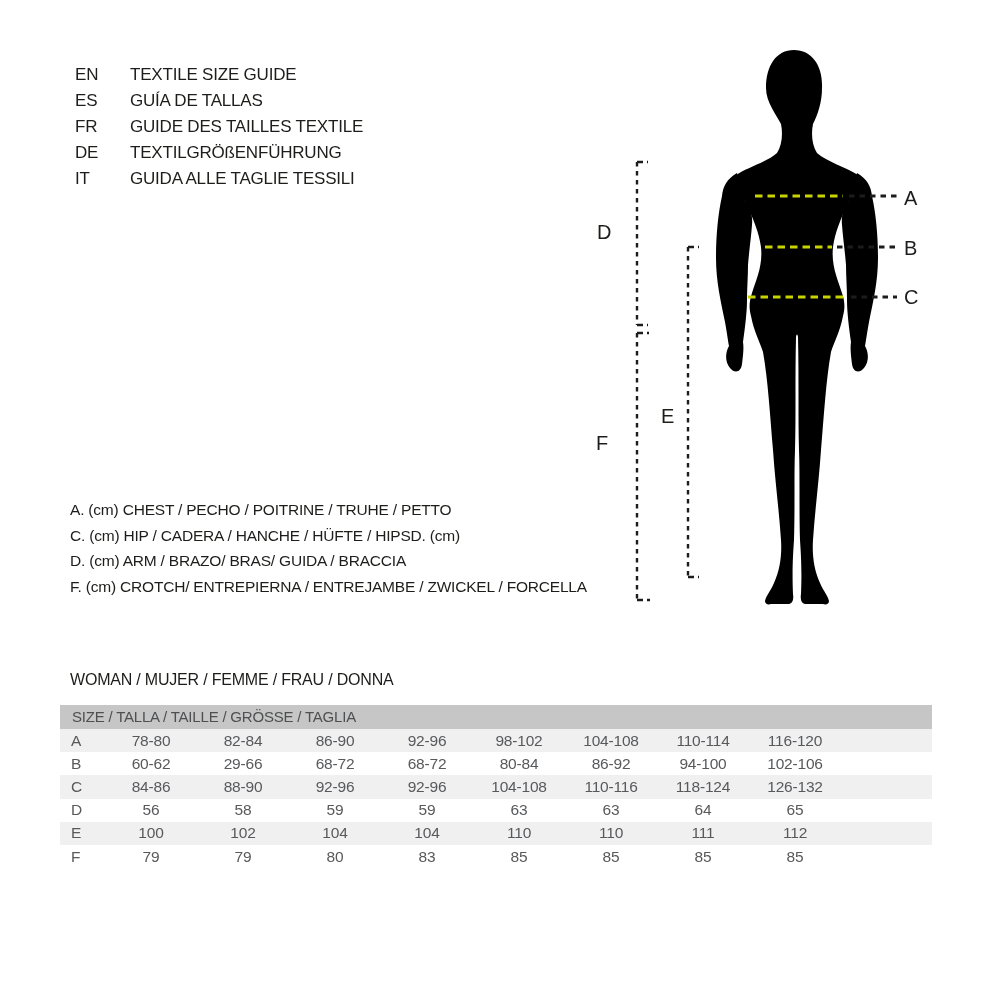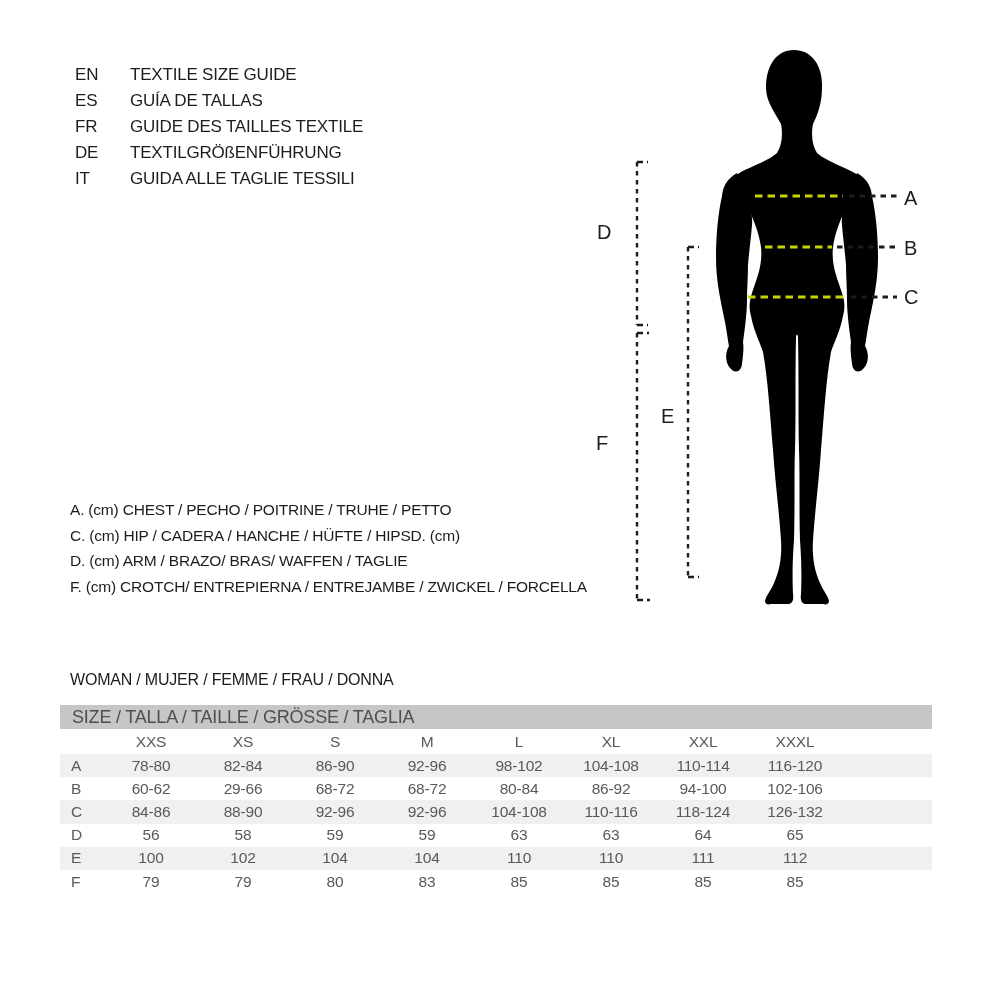--- a/index.html
+++ b/index.html
@@ -17,21 +17,21 @@
 
   
   .legend{position:absolute;left:70px;top:497px;font-size:15.5px;line-height:25.7px;}
 
   
   .gender-line{position:absolute;left:70px;top:671px;font-size:16px;}
 
   
   .size-table{position:absolute;left:60px;top:705px;width:872px;}
   .table-bar{height:24px;line-height:24px;background:#c6c6c6;color:#4e4f51;
-             font-size:18px;padding-left:12px;box-sizing:border-box;}
+             font-size:15px;padding-left:12px;box-sizing:border-box;}
   .t-row{display:grid;grid-template-columns:45px repeat(8,92px) 1fr;
          height:23.2px;align-items:center;font-size:15.5px;color:#58595b;}
   .t-row.t-head{height:25px;}
   .t-row .cell{text-align:center;}
   .t-row .cell.rlabel{text-align:left;padding-left:11px;}
   .t-row.stripe{background:#f0f0f1;}
 </style>
 </head>
 <body>
 
@@ -170,41 +170,29 @@
   <span class="marker-label" style="left:904px;top:187px;">A</span>
   <span class="marker-label" style="left:904px;top:237px;">B</span>
   <span class="marker-label" style="left:904px;top:286px;">C</span>
   <span class="marker-label" style="left:597px;top:221px;">D</span>
   <span class="marker-label" style="left:661px;top:405px;">E</span>
   <span class="marker-label" style="left:596px;top:432px;">F</span>
 
   <div class="legend">
     <div>A. (cm) CHEST / PECHO / POITRINE / TRUHE / PETTO</div>
     <div>C. (cm) HIP / CADERA / HANCHE / HÜFTE / HIPSD. (cm)</div>
-    <div>D. (cm) ARM / BRAZO/ BRAS/ WAFFEN / TAGLIE</div>
+    <div>D. (cm) ARM / BRAZO/ BRAS/ GUIDA / BRACCIA</div>
     <div>F. (cm) CROTCH/ ENTREPIERNA / ENTREJAMBE / ZWICKEL / FORCELLA</div>
   </div>
 
   <div class="gender-line">WOMAN / MUJER / FEMME / FRAU / DONNA</div>
 
   <div class="size-table">
     <div class="table-bar">SIZE / TALLA / TAILLE / GRÖSSE / TAGLIA</div>
 
-    <div class="t-row t-head">
-      <span class="cell rlabel"></span>
-      <span class="cell">XXS</span>
-      <span class="cell">XS</span>
-      <span class="cell">S</span>
-      <span class="cell">M</span>
-      <span class="cell">L</span>
-      <span class="cell">XL</span>
-      <span class="cell">XXL</span>
-      <span class="cell">XXXL</span>
-      <span class="cell"></span>
-    </div>
 
     <div class="t-row stripe">
       <span class="cell rlabel">A</span>
       <span class="cell">78-80</span>
       <span class="cell">82-84</span>
       <span class="cell">86-90</span>
       <span class="cell">92-96</span>
       <span class="cell">98-102</span>
       <span class="cell">104-108</span>
       <span class="cell">110-114</span>

